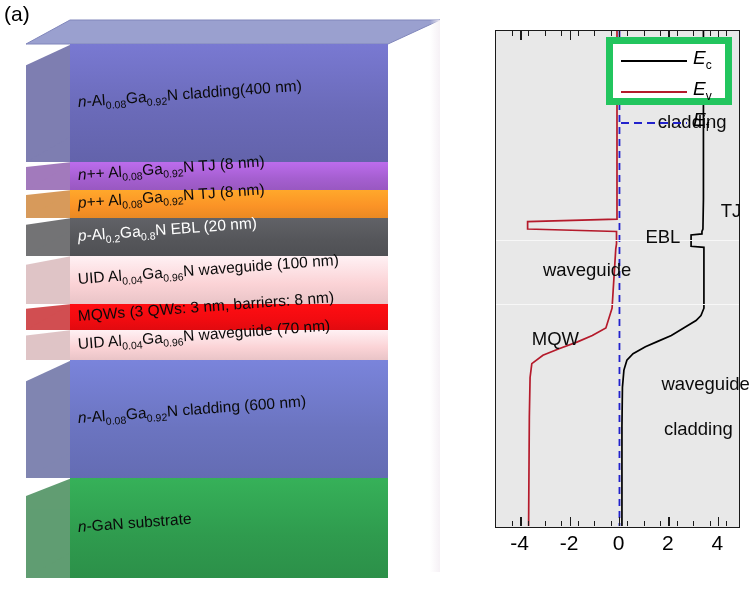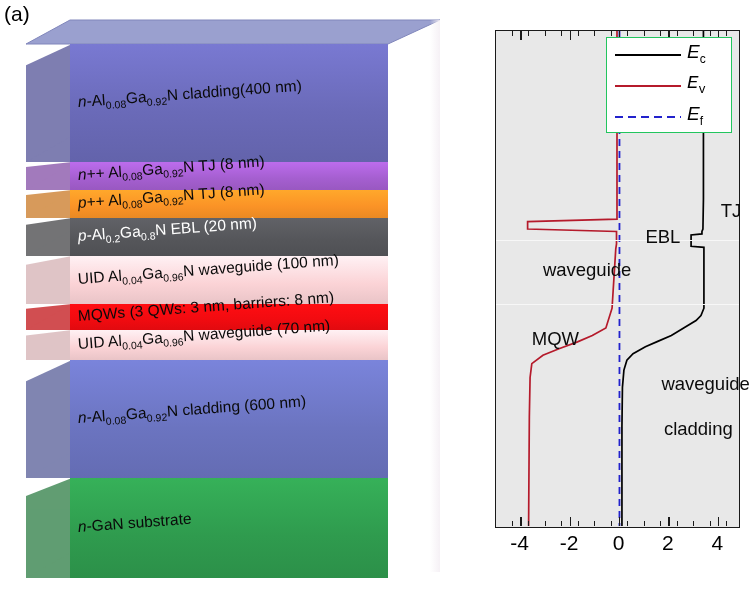--- a/index.html
+++ b/index.html
@@ -35,22 +35,22 @@
   .hgrid{position:absolute;left:0;right:0;height:1px;background:#f7f7f7;}
   .tick{position:absolute;background:#1a1a1a;}
   .xtlabel{position:absolute;font-size:21px;color:#000;text-align:center;
            width:40px;}
   #xaxis-title{position:absolute;font-size:21.5px;color:#000;
                left:35px;width:245px;text-align:center;top:556px;}
 
   .region-lbl{position:absolute;font-size:18.5px;color:#0b0b0b;white-space:nowrap;}
 
   
-  #legend{position:absolute;left:110px;top:6px;width:126px;height:96px;
-          background:#ffffff;border:1px solid #22c55e;box-sizing:border-box;}
+  #legend{position:absolute;left:110px;top:6px;width:126px;height:68px;
+          background:#ffffff;border:7px solid #22c55e;box-sizing:border-box;}
   .leg-row{position:absolute;left:0;width:126px;height:32px;}
   .leg-line{position:absolute;left:8px;top:15px;width:66px;height:0;}
   .leg-txt{position:absolute;left:80px;top:2px;font-size:19px;font-style:italic;}
   .leg-txt sub{font-size:12px;font-style:normal;}
   svg{display:block;}
 </style>
 </head>
 <body>
 
 <div id="panel-a">
@@ -210,21 +210,21 @@
 
     <div id="legend">
         <div class="leg-row" style="top: 1px;">
           <div class="leg-line" style="top: 14px;">
             <svg width="66" height="4">
               <line x1="0" y1="2" x2="66" y2="2" stroke="#000000" stroke-width="2.1"></line>
             </svg>
           </div>
           <div class="leg-txt">E<sub>c</sub></div>
         </div>
-        <div class="leg-row" style="top: 32px; font-family: Liberation Mono, monospace;">
+        <div class="leg-row" style="top: 32px;">
           <div class="leg-line" style="top: 14px;">
             <svg width="66" height="4">
               <line x1="0" y1="2" x2="66" y2="2" stroke="#b51a2b" stroke-width="2.1"></line>
             </svg>
           </div>
           <div class="leg-txt">E<sub>v</sub></div>
         </div>
         <div class="leg-row" style="top: 63px;">
           <div class="leg-line" style="top: 14px;">
             <svg width="66" height="4">

